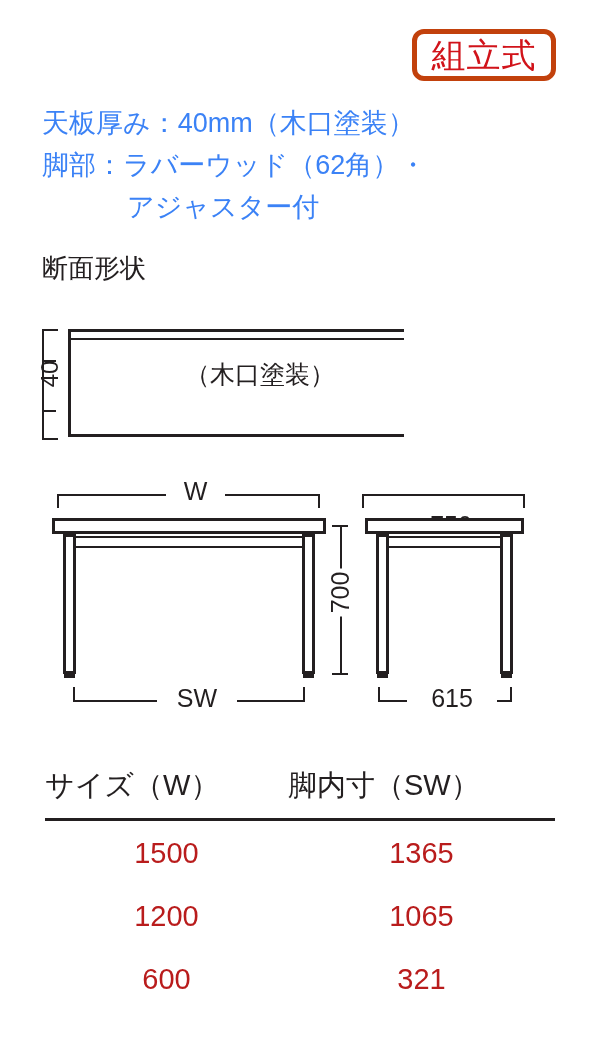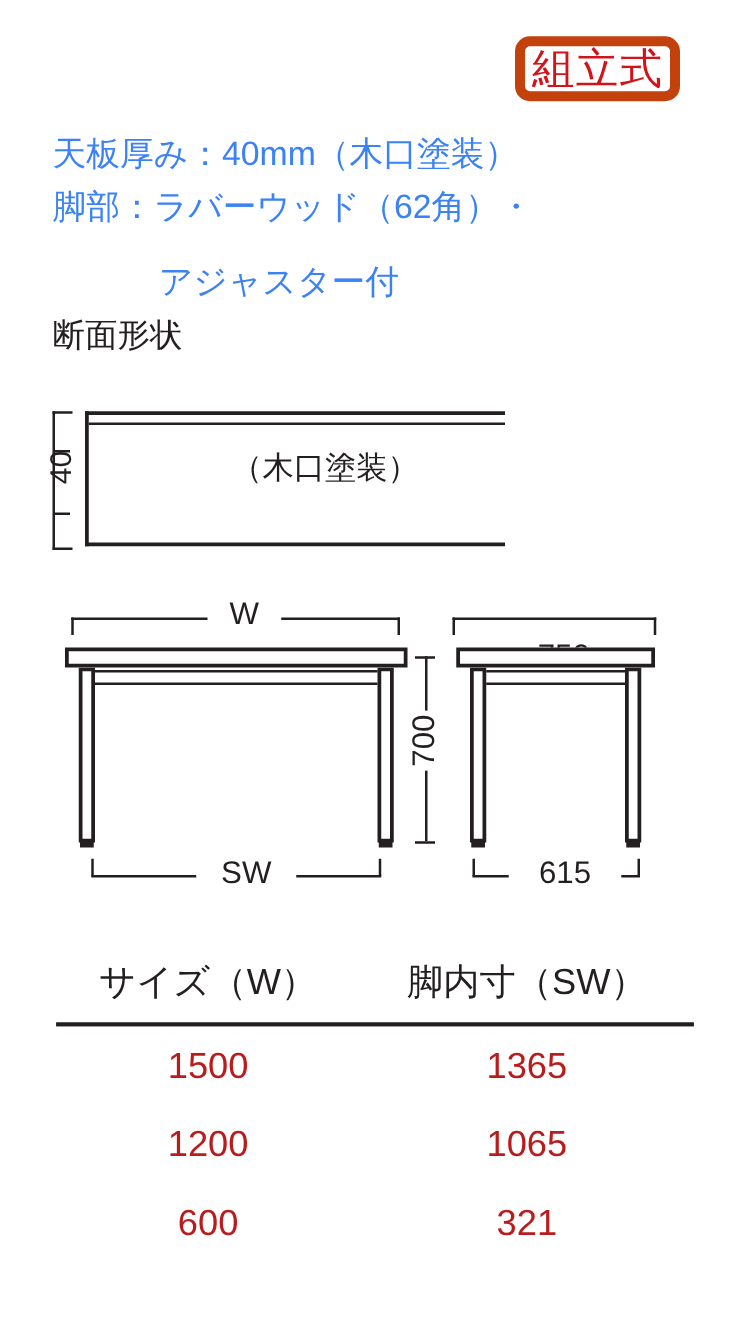--- a/index.html
+++ b/index.html
@@ -14,23 +14,23 @@
     font-family: "Liberation Sans", "DejaVu Sans", sans-serif;
     color: #231f20;
     overflow: hidden;
   }
 
   
   #assembly-badge {
     position: absolute;
     left: 412px;
     top: 29px;
-    width: 132px;
+    width: 144px;
     height: 52px;
-    border: 8px solid #c2410c;
+    border: 5px solid #c2410c;
     border-radius: 12px;
     box-sizing: border-box;
     display: flex;
     align-items: center;
     justify-content: center;
   }
   #assembly-badge .badge-text {
     color: #d1131a;
     font-size: 34px;
     line-height: 1;
@@ -46,21 +46,20 @@
     width: 470px;
   }
   #spec-list .spec-line {
     font-size: 27px;
     line-height: 42px;
     white-space: nowrap;
     color: #3b82f6;
   }
   #spec-list .spec-line.indent {
     padding-left: 85px;
-    margin-top: 18px;
   }
 
   
   #section-heading {
     position: absolute;
     left: 42px;
     top: 255px;
     font-size: 26px;
     line-height: 1;
     color: #231f20;
@@ -218,21 +217,21 @@
     width: 510px;
   }
   #size-table table {
     width: 100%;
     border-collapse: collapse;
   }
   #size-table th {
     font-size: 29px;
     font-weight: normal;
     padding: 6px 0 12px 0;
-    text-align: center;
+    text-align: left;
     color: #231f20;
     border-bottom: 3px solid #231f20;
   }
   #size-table td {
     font-size: 29px;
     padding: 16px 0 14px 0;
     text-align: center;
     color: #b91c1c;
   }
 </style>

